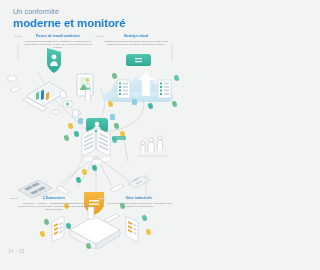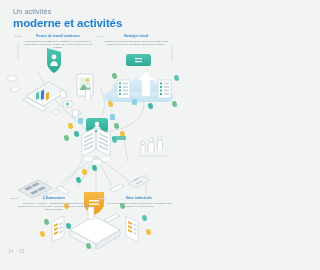--- a/index.html
+++ b/index.html
@@ -34,22 +34,22 @@
   
   .canvas{position:absolute;left:0;top:44px;width:191px;height:205px;}
   .canvas svg{display:block;}
 </style>
 </head>
 <body>
 
 <div class="page">
 
   <div class="header">
-    <div class="title-sub">Un activités</div>
-    <div class="title-main">moderne et activités</div>
+    <div class="title-sub">Un conformité</div>
+    <div class="title-main">moderne et monitoré</div>
   </div>
 
   <div class="canvas">
     <svg width="191" height="205" viewBox="0 0 191 205" xmlns="http://www.w3.org/2000/svg">
       <defs>
         <linearGradient id="cloudg" x1="0" y1="0" x2="0" y2="1">
           <stop offset="0%" stop-color="#dff0f8"></stop>
           <stop offset="100%" stop-color="#bfe0ef"></stop>
         </linearGradient>
         <linearGradient id="shieldTeal" x1="0" y1="0" x2="0" y2="1">

